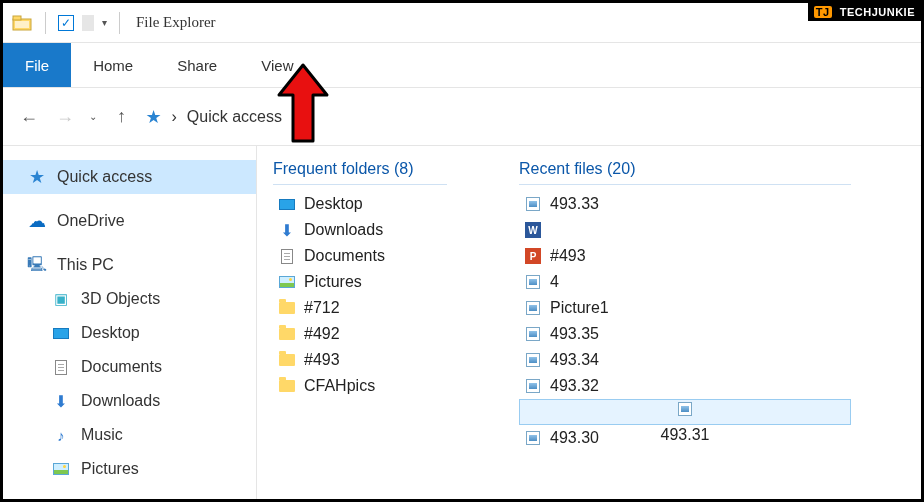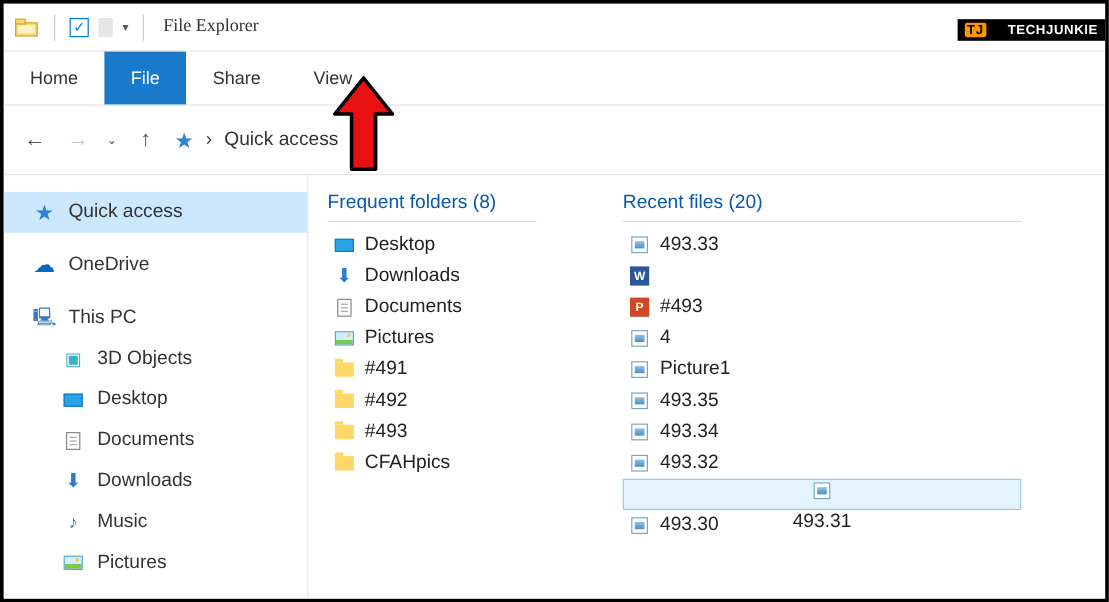--- a/index.html
+++ b/index.html
@@ -52,21 +52,21 @@
   .i-img { width: 14px; height: 14px; border: 1px solid #7aa7c7; background: #fff; position: relative; }
   .i-img::after { content:""; position:absolute; left:2px; top:3px; width:8px; height:6px; background: linear-gradient(#8fc1e8,#4e8fc5); }
   .i-word { width: 16px; height: 16px; background: #2b579a; color: #fff; font-size: 10px; font-weight: bold; display: flex; align-items: center; justify-content: center; }
   .i-ppt { width: 16px; height: 16px; background: #d24726; color: #fff; font-size: 10px; font-weight: bold; display: flex; align-items: center; justify-content: center; }
   .i-onedrive { color: #0a6bc2; font-size: 18px; }
   .i-pc { color: #3a7bb8; font-size: 15px; }
   .i-3d { color: #38b1c9; font-size: 15px; }
   .i-music { color: #2f7bd0; font-size: 15px; }
 
   .arrow-anno { position: absolute; left: 270px; top: 58px; pointer-events: none; }
-  .watermark { position: absolute; top: 13px; right: 0; background: #000; color: #ff9800; font-weight: bold; font-size: 11px; padding: 3px 6px; letter-spacing: 0.5px; display: flex; align-items: center; gap: 18px; }
+  .watermark { position: absolute; top: 0; right: 0; background: #000; color: #ff9800; font-weight: bold; font-size: 11px; padding: 3px 6px; letter-spacing: 0.5px; display: flex; align-items: center; gap: 8px; }
   .watermark .tj { background: #ff9800; color: #000; border-radius: 2px; padding: 0 2px; }
   .watermark .rest { color: #fff; font-weight: 600; }
 </style>
 </head>
 <body>
 
 <div class="titlebar">
   <span class="fe-icon">
     <svg width="20" height="20" viewBox="0 0 20 20">
         <rect x="1" y="6" width="18" height="11" fill="#ffd868" stroke="#caa63a"></rect>
@@ -76,22 +76,22 @@
   </span>
   <div class="divider-v"></div>
   <span class="qat-chk">✓</span>
   <span class="qat-sheet"></span>
   <span class="qat-caret">▾</span>
   <div class="divider-v"></div>
   <span class="title-text">File Explorer</span>
 </div>
 
 <div class="ribbon">
+  <div class="tab file">File</div>
   <div class="tab">Home</div>
-  <div class="tab file">File</div>
   <div class="tab">Share</div>
   <div class="tab">View</div>
 </div>
 
 <div class="navbar">
   <span class="nav-btn">←</span>
   <span class="nav-btn disabled">→</span>
   <span class="nav-caret">⌄</span>
   <span class="nav-btn">↑</span>
   <div class="addr">
@@ -176,21 +176,21 @@
             <div class="item">
               <span class="ico">
                 <span class="i-pic"></span>
               </span>
               <span>Pictures</span>
             </div>
             <div class="item">
               <span class="ico">
                 <span class="i-folder"></span>
               </span>
-              <span>#491</span>
+              <span>#712</span>
             </div>
             <div class="item">
               <span class="ico">
                 <span class="i-folder"></span>
               </span>
               <span>#492</span>
             </div>
             <div class="item">
               <span class="ico">
                 <span class="i-folder"></span>

